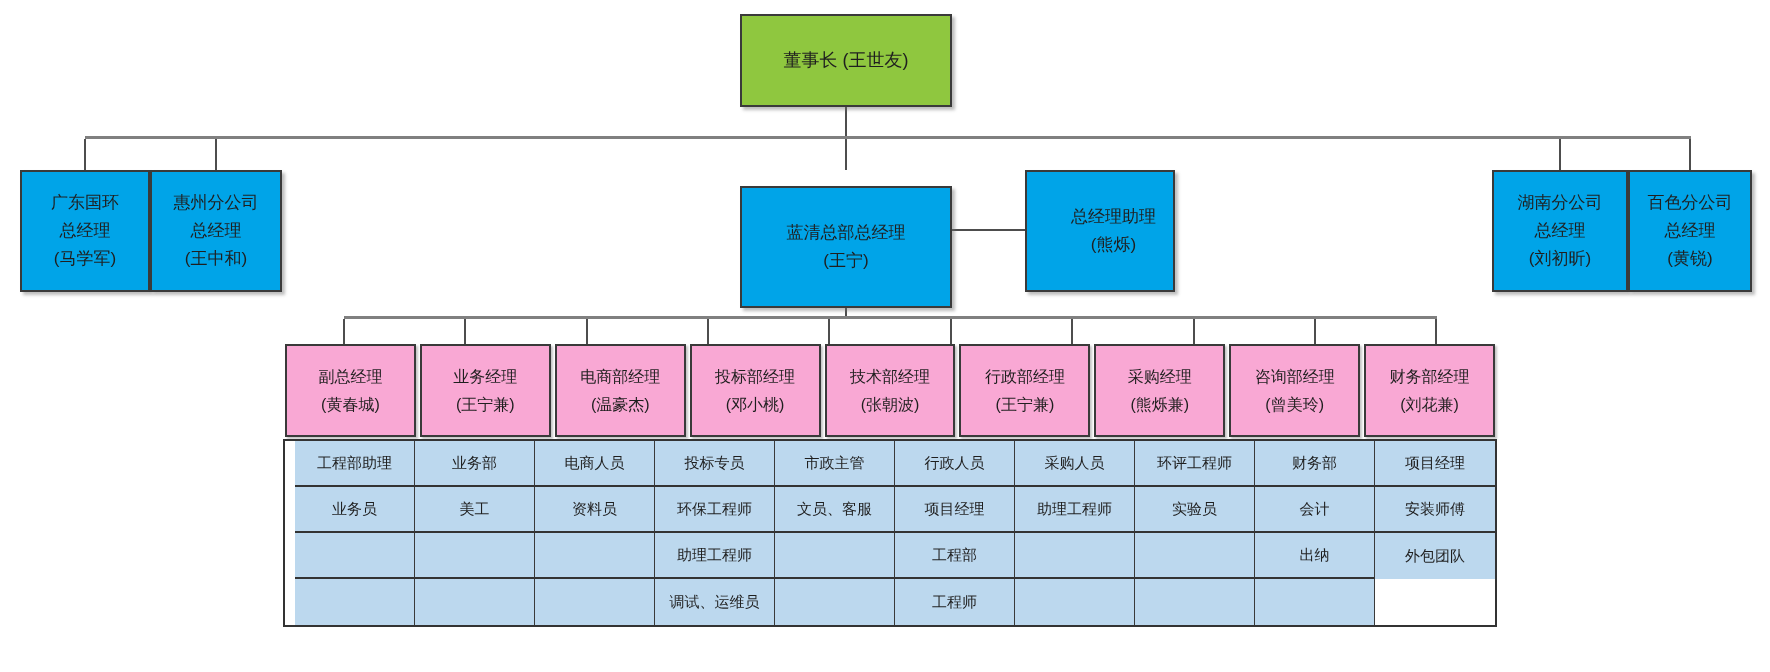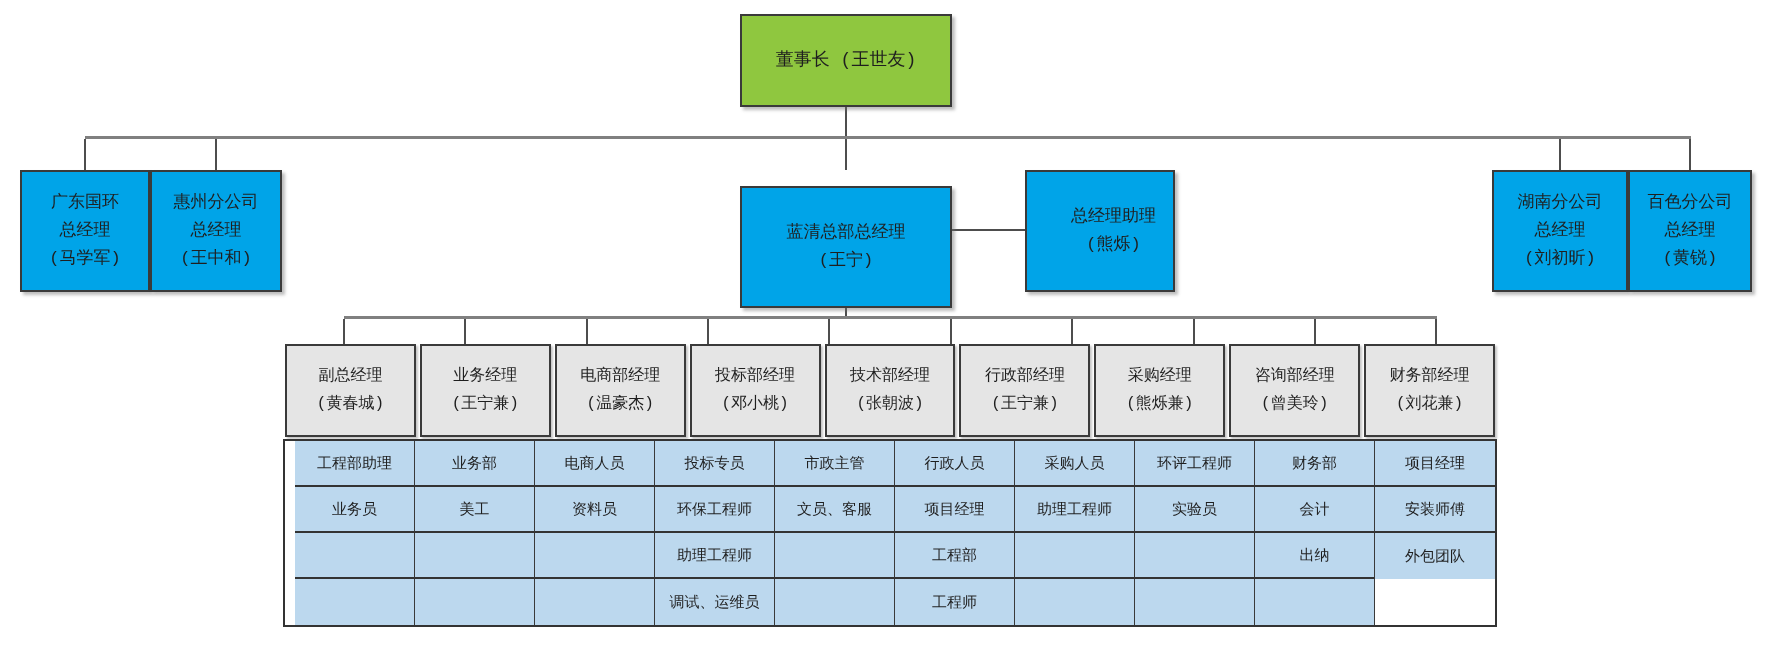--- a/index.html
+++ b/index.html
@@ -1,20 +1,20 @@
 <!DOCTYPE html>
 <html><head>
 <meta charset="utf-8">
 <style>
   html,body{margin:0;padding:0;background:#ffffff;}
   .canvas{
     position:relative;
     width:1770px;height:672px;
     background:#ffffff;
-    font-family:Liberation Mono, monospace;
+    font-family:Liberation Sans, sans-serif;
     color:#1f1f1f;
     overflow:hidden;
   }
   .line{position:absolute;background:#4d4d4d;}
   .rail{position:absolute;background:#808080;}
   .box{
     position:absolute;
     box-sizing:border-box;
     border:2px solid #3a3a3a;
     display:flex;align-items:center;justify-content:center;
@@ -26,21 +26,21 @@
   .blue{background:#00a4e8;font-size:17px;}
   .mgr-row{
     position:absolute;left:283px;top:344px;width:1214px;height:93px;
     display:flex;
   }
   .mgr{
     flex:1 1 0;
     margin:0 2px;
     box-sizing:border-box;
     border:2px solid #3a3a3a;
-    background:#e5e5e5;
+    background:#f9a8d4;
     display:flex;align-items:center;justify-content:center;
     text-align:center;font-size:16px;
     box-shadow:2px 2px 2px rgba(110,110,110,0.4);
   }
   .mgr .lbl{white-space:pre-line;line-height:1.7;}
   .grid{
     position:absolute;left:283px;top:439px;width:1214px;
     box-sizing:border-box;
     border:2px solid #333333;
     display:grid;

